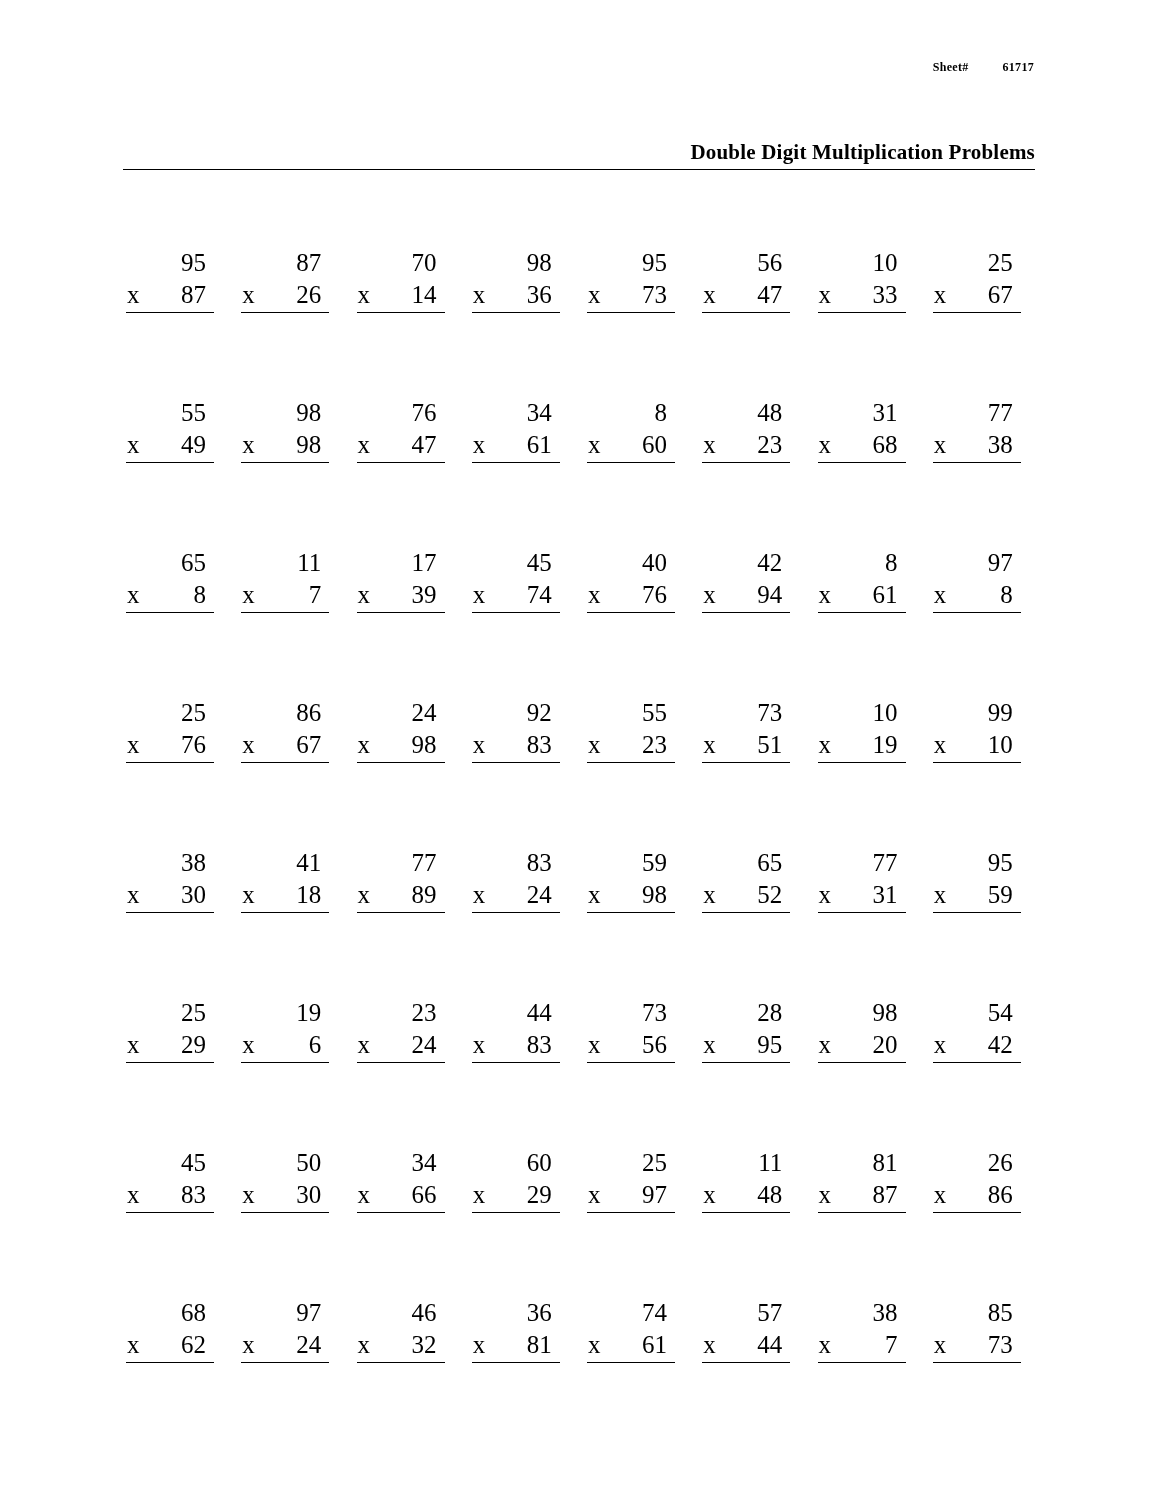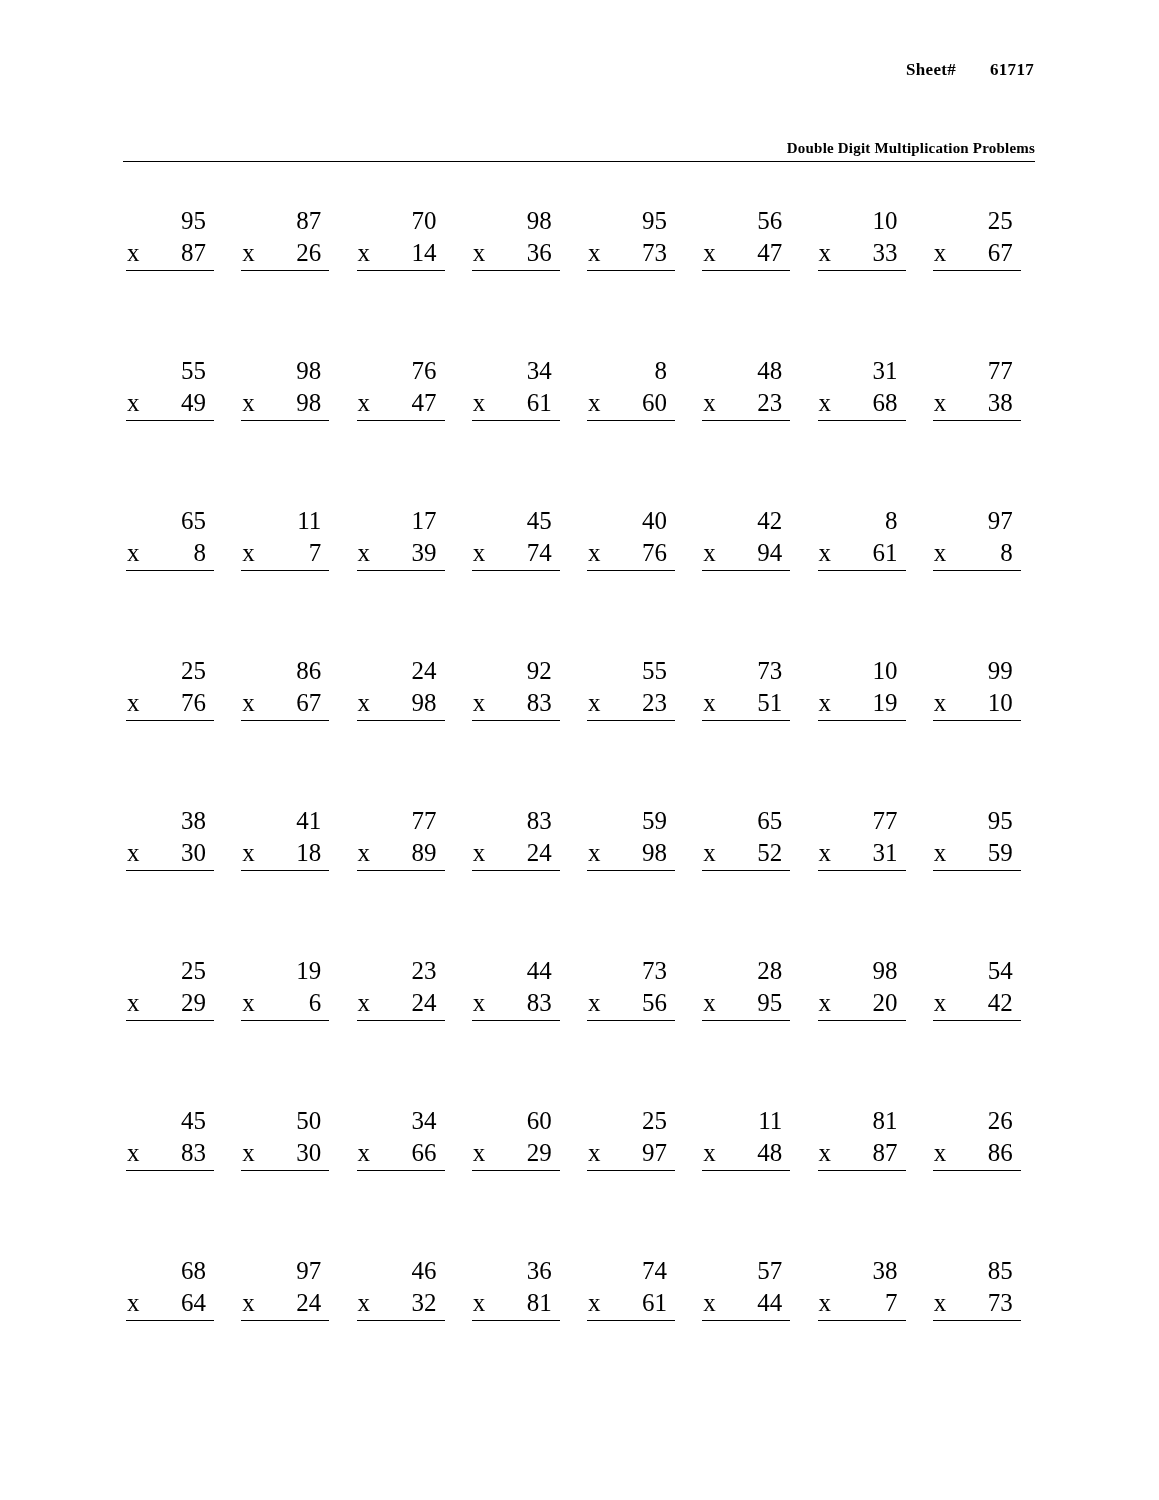--- a/index.html
+++ b/index.html
@@ -20,53 +20,54 @@
     width: 1159px;
     height: 1500px;
     box-sizing: border-box;
   }
   .sheet-header {
     position: absolute;
     top: 60px;
     right: 125px;
     font-family: "Liberation Serif", serif;
     font-weight: bold;
-    font-size: 17px;
+    font-size: 12px;
     letter-spacing: 0.3px;
     white-space: nowrap;
   }
   .sheet-header .sheet-label {
     margin-right: 34px;
   }
   .title-block {
     position: absolute;
     top: 140px;
     left: 123px;
     width: 912px;
   }
   .title-text {
     text-align: right;
     font-weight: bold;
-    font-size: 15px;
+    font-size: 21px;
     letter-spacing: 0.2px;
     padding-bottom: 4px;
   }
   .title-rule {
     border-bottom: 1.6px solid #000;
     width: 100%;
   }
   .problems {
     position: absolute;
     top: 205px;
     left: 118px;
     width: 922px;
   }
   .prow {
     display: flex;
     height: 150px;
+    align-items: center;
   }
   .pcell {
     width: 115.25px;
     position: relative;
     box-sizing: border-box;
   }
   .prob {
     width: 88px;
     margin-left: 8px;
     font-size: 25px;
@@ -622,21 +623,21 @@
             </div>
           </div>
         </div>
       </div>
       <div class="prow">
         <div class="pcell">
           <div class="prob">
             <div class="top-num">68</div>
             <div class="bottom-row">
               <span class="op">x</span>
-              <span class="bnum">64</span>
+              <span class="bnum">62</span>
             </div>
           </div>
         </div>
         <div class="pcell">
           <div class="prob">
             <div class="top-num">97</div>
             <div class="bottom-row">
               <span class="op">x</span>
               <span class="bnum">24</span>
             </div>

